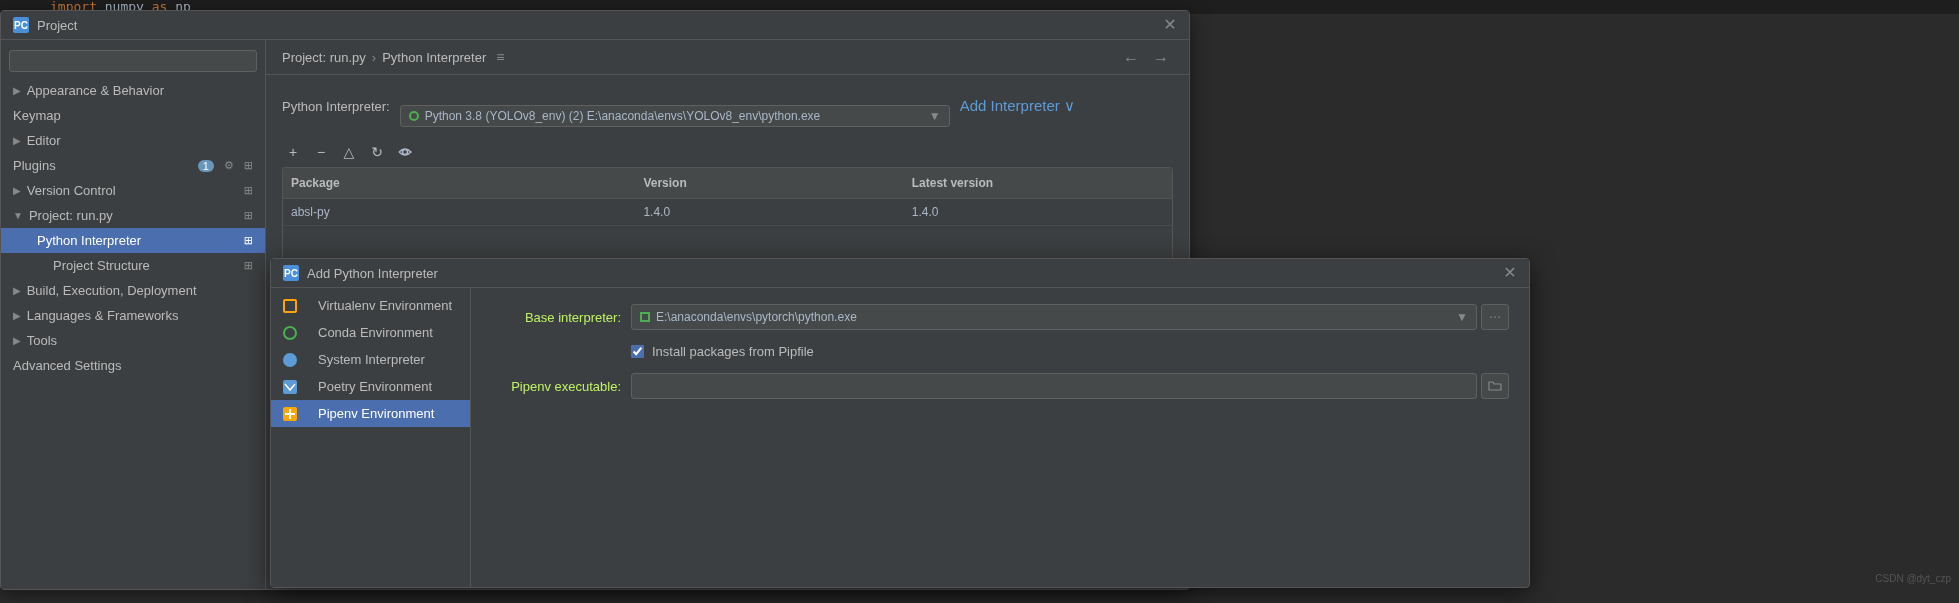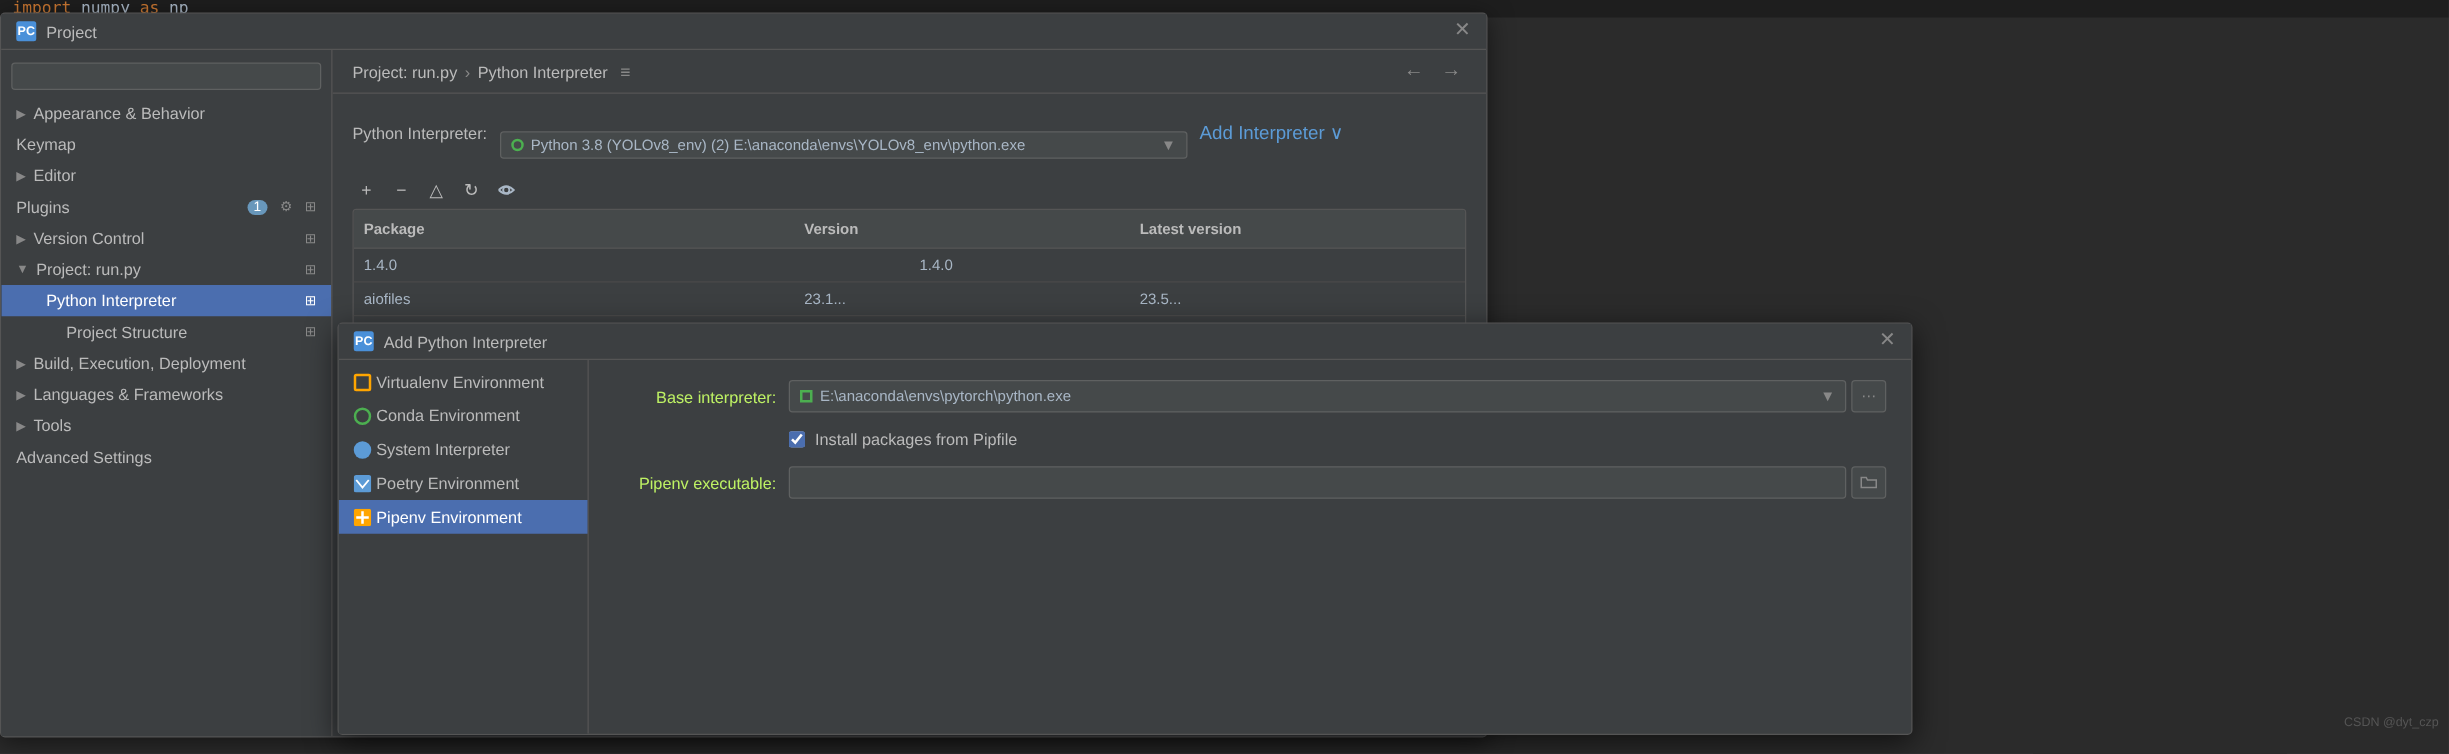--- a/index.html
+++ b/index.html
@@ -357,21 +357,21 @@
       border-right: 1px solid #555;
       flex-shrink: 0;
       padding: 4px 0;
     }
 
     .dialog-sidebar-item {
       padding: 6px 12px;
       cursor: pointer;
       display: flex;
       align-items: center;
-      gap: 4px;
+      gap: 21px;
       color: #bbbbbb;
       font-size: 13px;
     }
 
     .dialog-sidebar-item.active {
       background: #4b6eaf;
       color: white;
     }
 
     .dialog-main {
@@ -449,21 +449,21 @@
       bottom: 19px;
       right: 8px;
       color: #555;
       font-size: 10px;
     }
   </style>
 </head>
 <body>
 
 <div class="code-bg">
-  <span style="color: #cc7832;">    <span style="color:#cc7832">import</span> <span style="color:#a9b7c6">numpy</span> <span style="color:#cc7832">as</span> <span style="color:#a9b7c6">np</span></span>
+  <span style="color: #cc7832; margin-left: 40px;">    <span style="color:#cc7832">import</span> <span style="color:#a9b7c6">numpy</span> <span style="color:#cc7832">as</span> <span style="color:#a9b7c6">np</span></span>
 </div>
 
 <div class="settings-window">
 
   <div class="title-bar">
     <div class="title-bar-left">
       <div class="title-bar-icon">PC</div>
       <span class="title-text">Project</span>
     </div>
     <div class="close-btn">✕</div>
@@ -576,27 +576,23 @@
         </button>
       </div>
 
       <div class="packages-table">
         <div class="table-header">
           <div class="table-col col-package">Package</div>
           <div class="table-col col-version">Version</div>
           <div class="table-col col-latest">Latest version</div>
         </div>
         <div class="table-row">
+          <div class="table-cell col-package">absl-py</div>
           <div class="table-cell col-version">1.4.0</div>
           <div class="table-cell col-latest">1.4.0</div>
-        </div>
-        <div class="table-row">
-          <div class="table-cell col-package">aiofiles</div>
-          <div class="table-cell col-version">23.1...</div>
-          <div class="table-cell col-latest">23.5...</div>
         </div>
       </div>
     </div>
   </div>
 </div>
 
 <div class="add-interpreter-dialog">
 
   <div class="dialog-title-bar">
     <div class="dialog-title-left">

